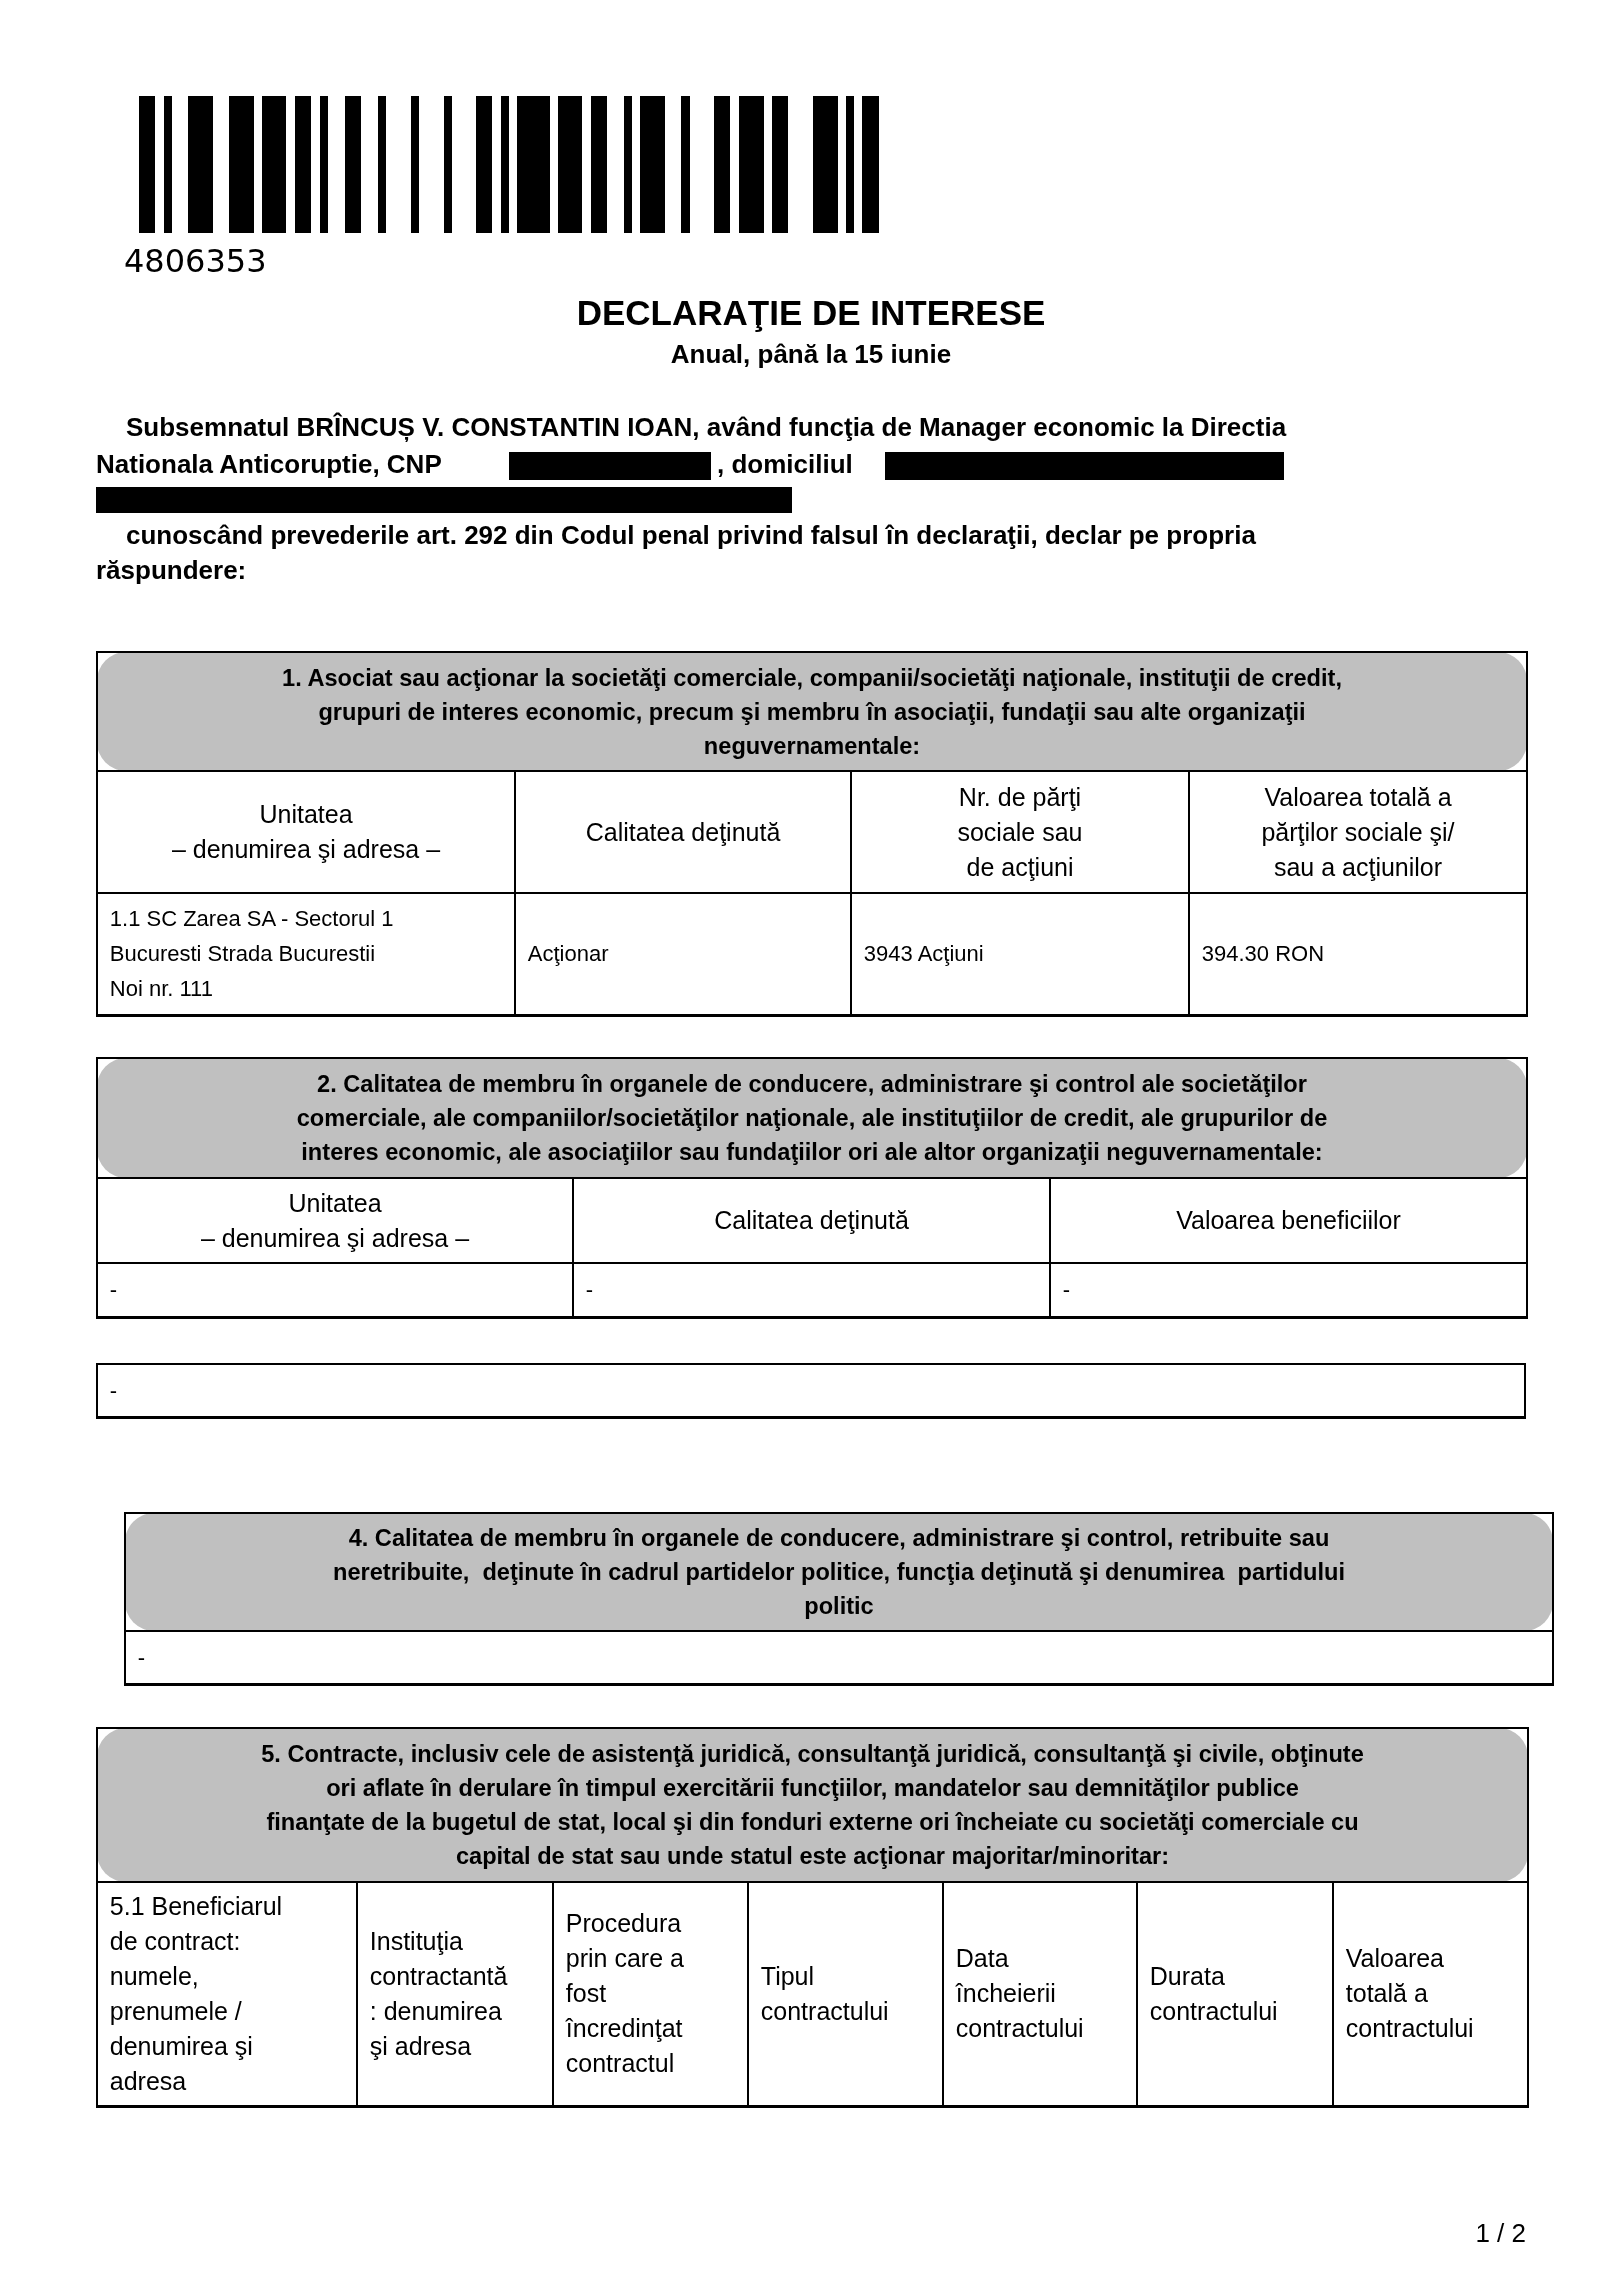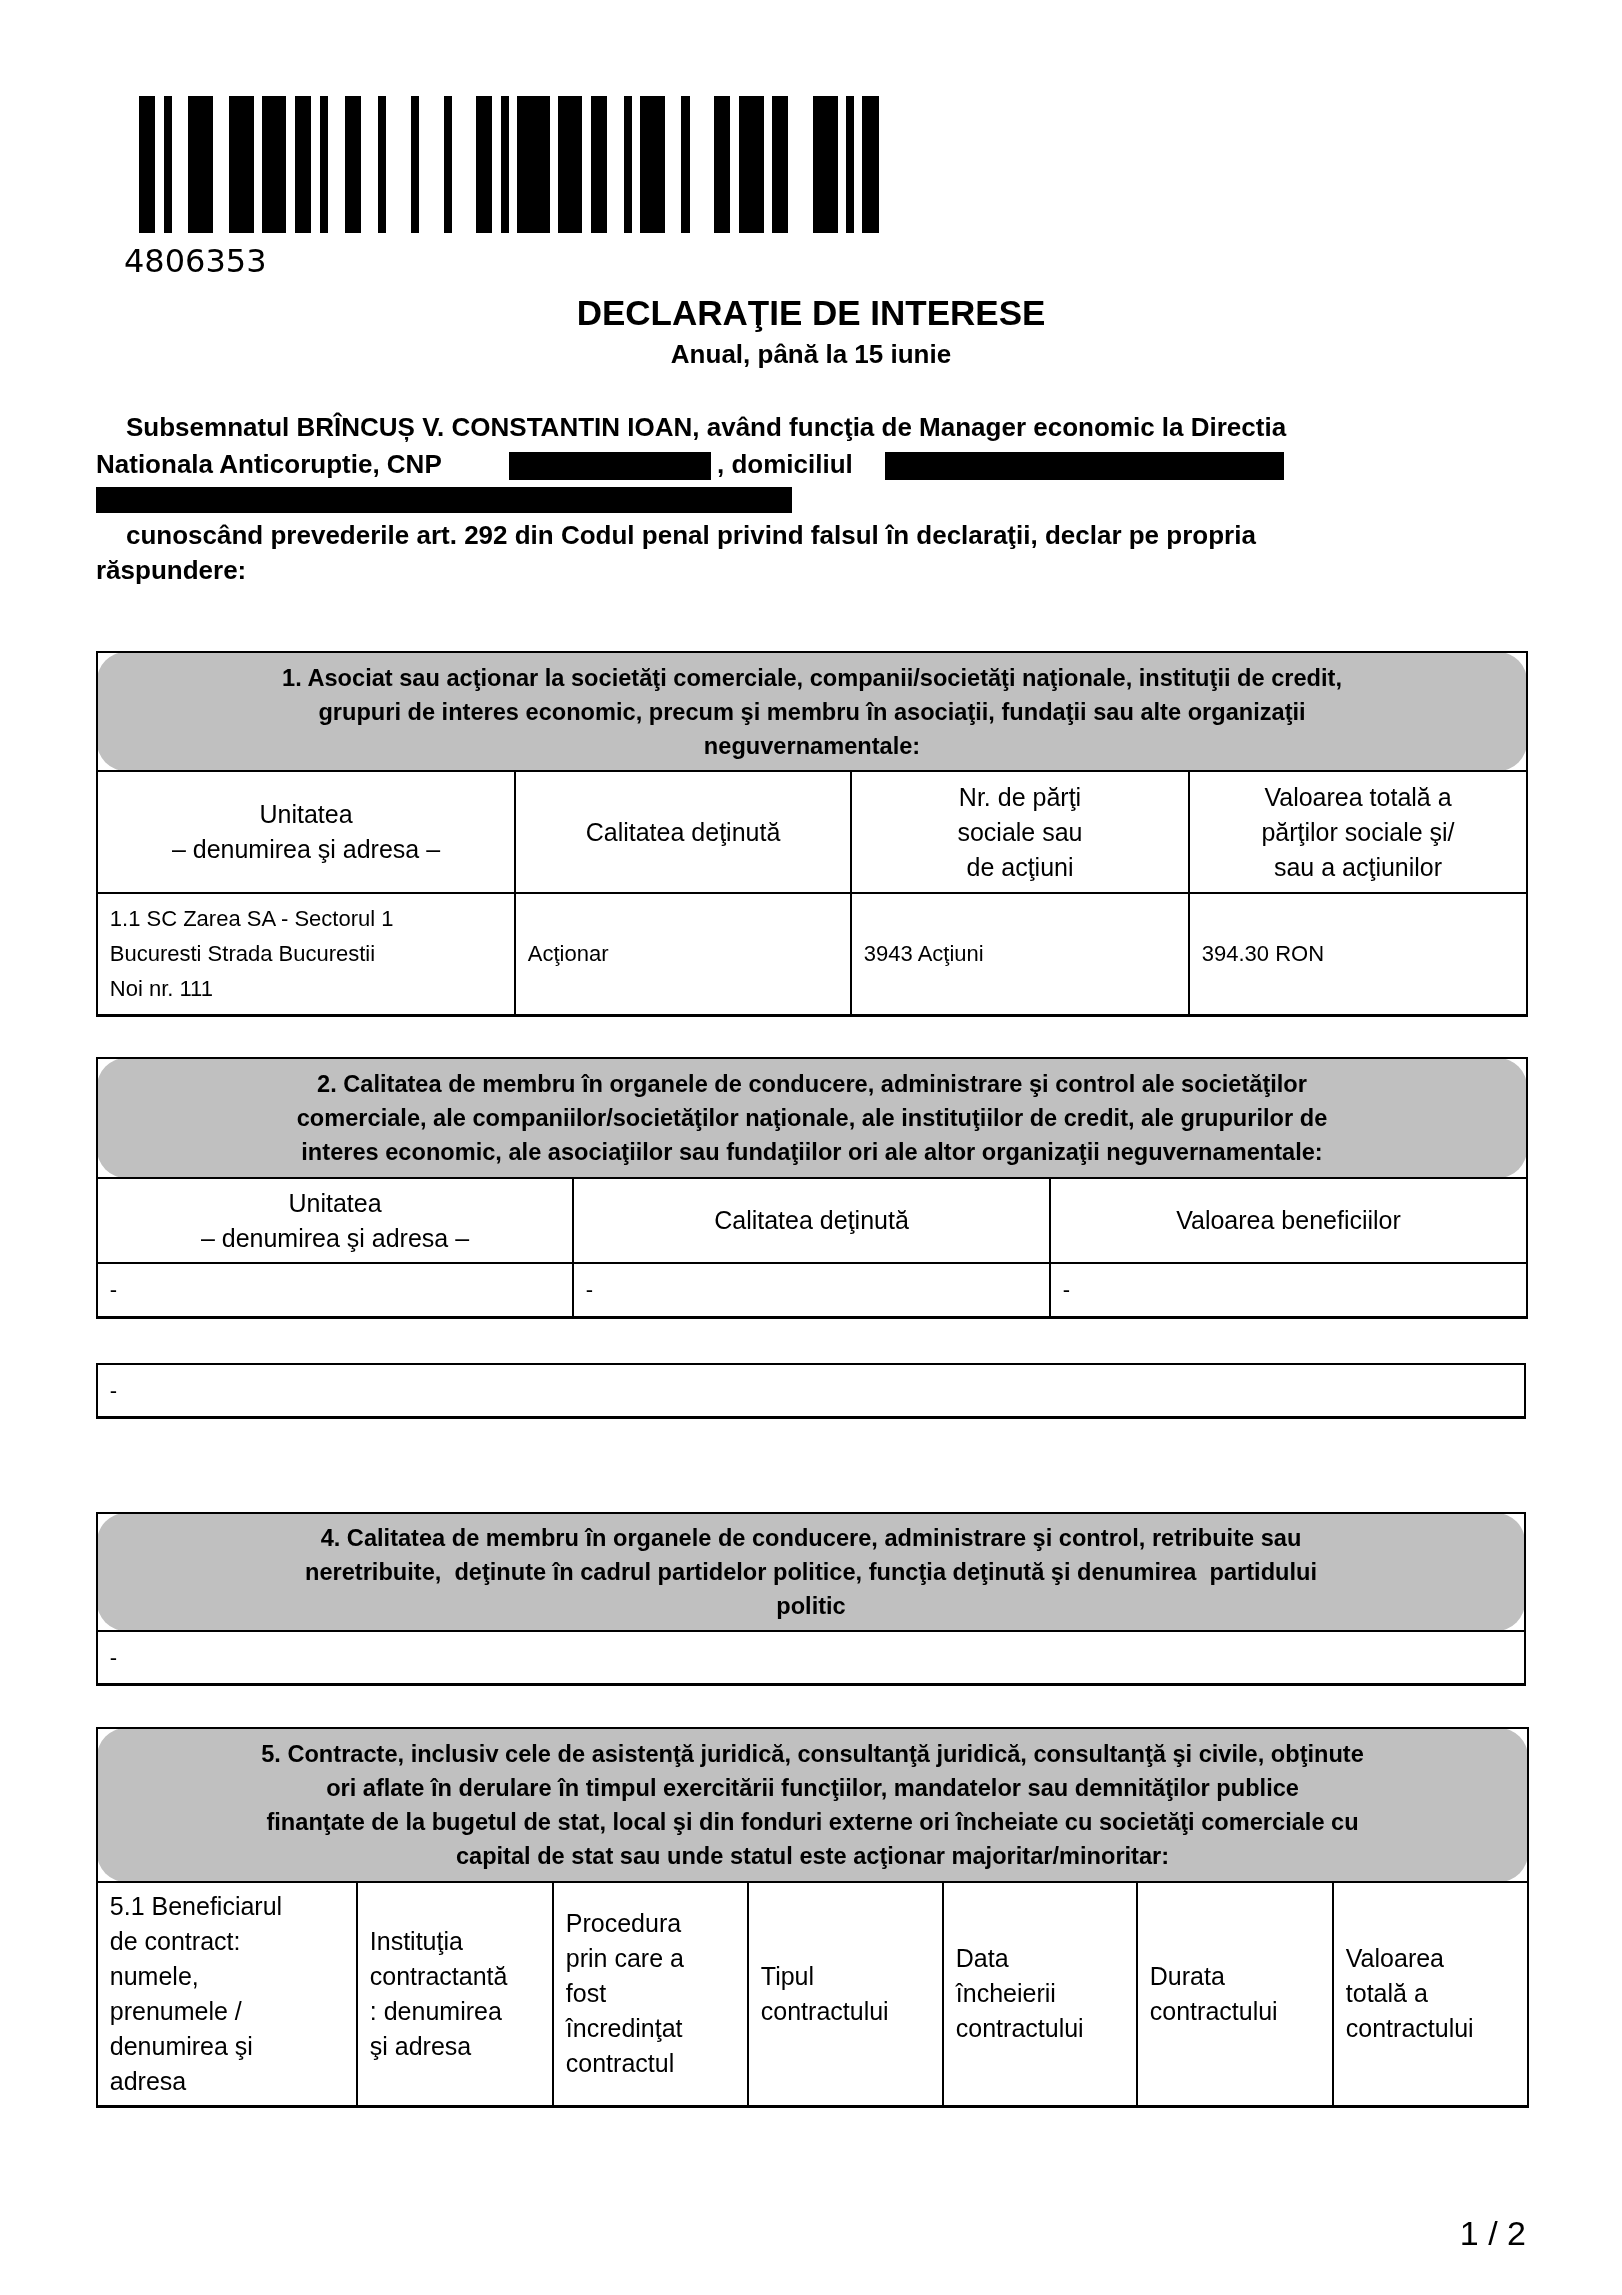--- a/index.html
+++ b/index.html
@@ -38,21 +38,21 @@
     table.sec tr:last-child td { border-bottom:3.9px solid #000; }
     td.hdr {
       background:#c0c0c0; text-align:center; font-weight:bold;
       font-size:23.6px; line-height:34px; padding:0 6.5px;border-radius:29px;
     }
     td.ch { font-size:25px; line-height:35px; }
     td.ch.c { text-align:center; }
     td.ch.l { text-align:left; }
     td.cell { font-size:22px; line-height:35px; text-align:left; }
     #page-indicator {
-      right:96px; top:2218px; font-size:34px; line-height:31px; white-space:pre;text-align:center;
+      right:96px; top:2218px; font-size:26px; line-height:31px; white-space:pre;text-align:center;
     }
   </style>
 </head>
 <body>
 
 <div id="barcode" class="abs">
     <div class="bar" style="left: 139px; width: 16.4px;"></div>
     <div class="bar" style="left: 164px; width: 7.9px;"></div>
     <div class="bar" style="left: 188px; width: 25px;"></div>
     <div class="bar" style="left: 229px; width: 25px;"></div>
@@ -154,21 +154,21 @@
   </table>
 
 <table class="sec" style="top:1363px;">
   <tbody>
   <tr style="height:53px;">
     <td class="cell">-</td>
   </tr>
 </tbody>
   </table>
 
-<table class="sec" style="top:1512px;">
+<table class="sec" style="top:1512px;margin-left:28px;">
   <tbody>
       <tr style="height:118px;">
     <td class="hdr">4. Calitatea de membru în organele de conducere, administrare şi control, retribuite sau
 neretribuite,  deţinute în cadrul partidelor politice, funcţia deţinută şi denumirea  partidului
 politic</td>
   </tr>
   <tr style="height:53px;">
     <td class="cell">-</td>
   </tr>
 </tbody>

